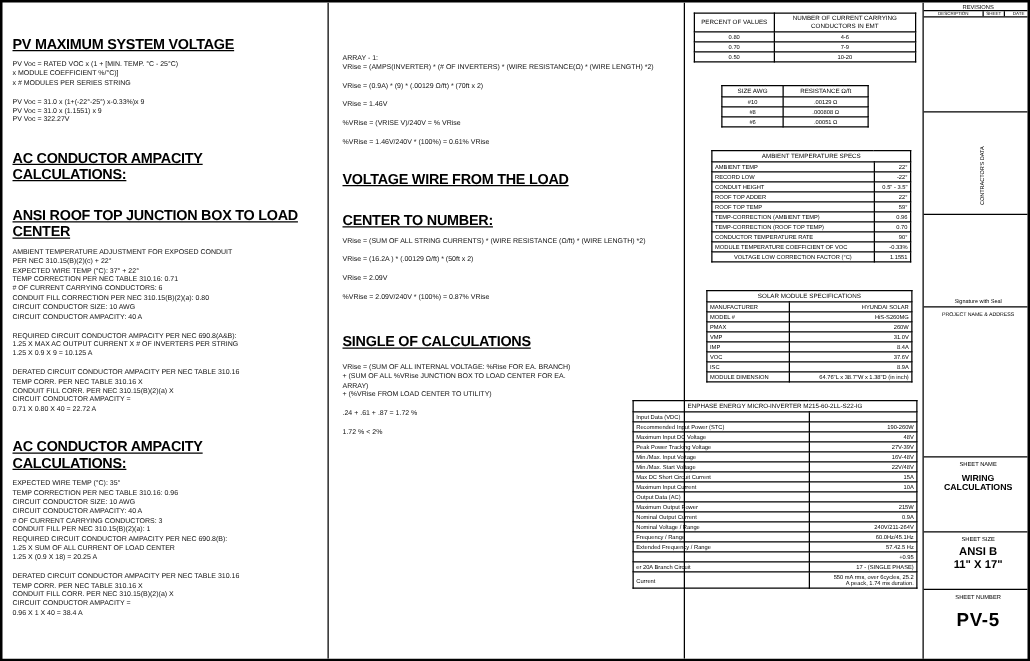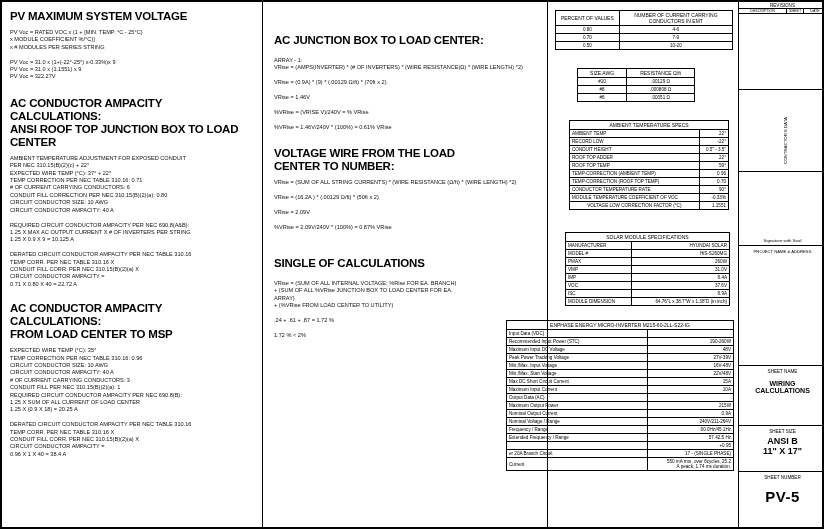--- a/index.html
+++ b/index.html
@@ -1,19 +1,19 @@
 <!DOCTYPE html>
 <html><head>
 <meta charset="utf-8">
 <style>
   html,body{margin:0;padding:0;background:#b9b9b9;}
   body{font-family:"Liberation Sans", sans-serif;}
   .sheet{position:relative;width:824px;height:529px;background:#fff;border:2px solid #000;box-sizing:border-box;overflow:hidden;}
   .col{position:absolute;top:0;}
-  .hdr{font-weight:bold;font-size:11.5px;color:#000;letter-spacing:-0.2px;line-height:13px;}
+  .hdr{font-weight:bold;font-size:11.5px;color:#000;letter-spacing:-0.2px;line-height:13px;text-decoration:underline;margin-top:20px;}
   .sub{font-size:5.6px;line-height:7.4px;color:#111;}
   .blk{margin-bottom:6px;}
   .spacer6{height:6px;}
   .spacer10{height:10px;}
   table{border-collapse:collapse;}
   .tbl{border:1px solid #000;width:100%;}
   .tbl td,.tbl th{border:1px solid #000;font-size:4.6px;padding:1px 2px;color:#000;}
   .tbl .ttl{font-size:5px;text-align:center;font-weight:normal;}
   .rt{text-align:right;}
   .ctr{text-align:center;}
@@ -68,21 +68,20 @@
         <div>DERATED CIRCUIT CONDUCTOR AMPACITY PER NEC TABLE 310.16</div>
         <div>TEMP CORR. PER NEC TABLE 310.16 X</div>
         <div>CONDUIT FILL CORR. PER NEC 310.15(B)(2)(a) X</div>
         <div>CIRCUIT CONDUCTOR AMPACITY =</div>
         <div>0.71 X 0.80 X 40 = 22.72 A</div>
       </div>
     </div>
 
     <div class="blk" style="margin-top:14px;">
       <div class="hdr">AC CONDUCTOR AMPACITY CALCULATIONS:</div>
-      <div class="hdr">FROM LOAD CENTER TO MSP</div>
       <div class="spacer6"></div>
       <div class="sub">
         <div>EXPECTED WIRE TEMP (°C): 35°</div>
         <div>TEMP CORRECTION PER NEC TABLE 310.16: 0.96</div>
         <div>CIRCUIT CONDUCTOR SIZE: 10 AWG</div>
         <div>CIRCUIT CONDUCTOR AMPACITY: 40 A</div>
         <div># OF CURRENT CARRYING CONDUCTORS: 3</div>
         <div>CONDUIT FILL PER NEC 310.15(B)(2)(a): 1</div>
         <div>REQUIRED CIRCUIT CONDUCTOR AMPACITY PER NEC 690.8(B):</div>
         <div>1.25 X SUM OF ALL CURRENT OF LOAD CENTER</div>
@@ -96,21 +95,20 @@
       </div>
     </div>
   </div>
 
   <div class="vline" style="left:260px;"></div>
 
   <div class="col" style="left:272px;top:10px;width:262px;">
 
 
     <div class="blk" style="margin-top:22px;">
-      <div class="hdr">AC JUNCTION BOX TO LOAD CENTER:</div>
       <div class="spacer10"></div>
       <div class="sub">
         <div>ARRAY - 1:</div>
         <div>VRise = (AMPS(INVERTER) * (# OF INVERTERS) * (WIRE RESISTANCE(Ω) * (WIRE LENGTH) *2)</div>
         <div>&nbsp;</div>
         <div>VRise = (0.9A) * (9) * (.00129 Ω/ft) * (70ft x 2)</div>
         <div>&nbsp;</div>
         <div>VRise = 1.46V</div>
         <div>&nbsp;</div>
         <div>%VRise = (VRISE V)/240V = % VRise</div>

